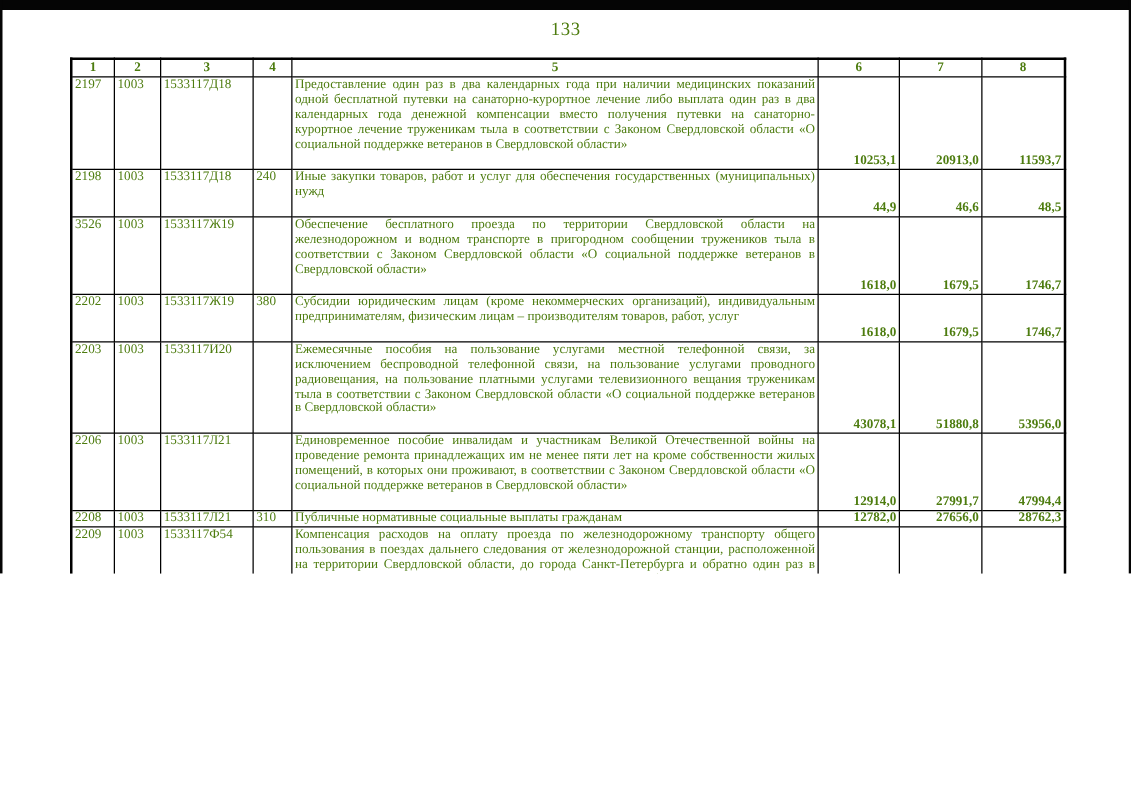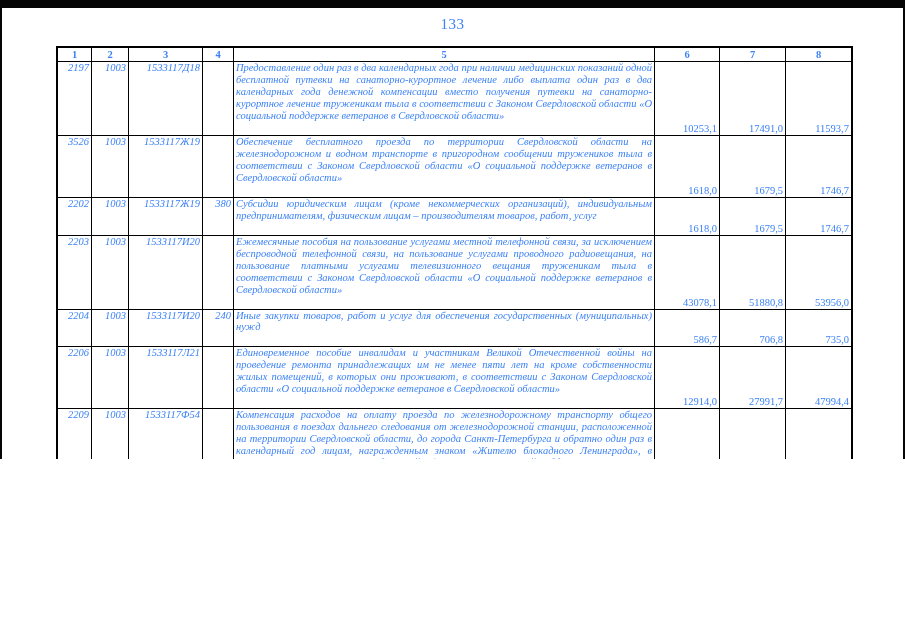--- a/index.html
+++ b/index.html
@@ -7,21 +7,21 @@
     padding: 0;
     background: #ffffff;
   }
   .page {
     position: relative;
     width: 905px;
     height: 459px;
     background: #ffffff;
     overflow: hidden;
     font-family: "Liberation Serif", serif;
-    color: #3b82f6;
+    color: #4d7c0f;
   }
   .scan-top-bar {
     position: absolute;
     top: 0; left: 0;
     width: 100%;
     height: 8px;
     background: #050505;
   }
   .scan-left-edge {
     position: absolute;
@@ -65,38 +65,37 @@
   }
   th.col1 { width: 33px; }
   th.col2 { width: 36px; }
   th.col3 { width: 73px; }
   th.col4 { width: 30px; }
   th.col5 { width: 420px; }
   th.col6 { width: 64px; }
   th.col7 { width: 65px; }
   th.col8 { width: 65px; }
   td.col1, td.col2, td.col3, td.col4 {
-    text-align: right;
+    text-align: left;
     vertical-align: top;
     padding-top: 1px;
-    font-style: italic;
   }
   td.name {
     text-align: justify;
     vertical-align: top;
     padding: 1px 3px 2px 3px;
-    font-style: italic;
   }
   td.name.padb {
     padding-bottom: 13px;
   }
   td.num {
     text-align: right;
     vertical-align: bottom;
     padding: 1px 5px 2px 1px;
+    font-weight: bold;
   }
 </style>
 </head>
 <body>
 
 <div class="page">
   <div class="scan-top-bar"></div>
   <div class="scan-left-edge"></div>
   <div class="scan-right-edge"></div>
 
@@ -116,22 +115,32 @@
         </tr>
     </thead>
     <tbody>
         <tr>
           <td class="col1">2197</td>
           <td class="col2">1003</td>
           <td class="col3">1533117Д18</td>
           <td class="col4"></td>
           <td class="col5 name padb">Предоставление один раз в два календарных года при наличии медицинских показаний одной бесплатной путевки на санаторно-курортное лечение либо выплата один раз в два календарных года денежной компенсации вместо получения путевки на санаторно-курортное лечение труженикам тыла в соответствии с Законом Свердловской области «О социальной поддержке ветеранов в Свердловской области»</td>
           <td class="col6 num">10253,1</td>
-          <td class="col7 num">17491,0</td>
+          <td class="col7 num">20913,0</td>
           <td class="col8 num">11593,7</td>
+        </tr>
+        <tr>
+          <td class="col1">2198</td>
+          <td class="col2">1003</td>
+          <td class="col3">1533117Д18</td>
+          <td class="col4">240</td>
+          <td class="col5 name padb">Иные закупки товаров, работ и услуг для обеспечения государственных (муниципальных) нужд</td>
+          <td class="col6 num">44,9</td>
+          <td class="col7 num">46,6</td>
+          <td class="col8 num">48,5</td>
         </tr>
         <tr>
           <td class="col1">3526</td>
           <td class="col2">1003</td>
           <td class="col3">1533117Ж19</td>
           <td class="col4"></td>
           <td class="col5 name padb">Обеспечение бесплатного проезда по территории Свердловской области на железнодорожном и водном транспорте в пригородном сообщении тружеников тыла в соответствии с Законом Свердловской области «О социальной поддержке ветеранов в Свердловской области»</td>
           <td class="col6 num">1618,0</td>
           <td class="col7 num">1679,5</td>
           <td class="col8 num">1746,7</td>
@@ -150,40 +159,40 @@
           <td class="col1">2203</td>
           <td class="col2">1003</td>
           <td class="col3">1533117И20</td>
           <td class="col4"></td>
           <td class="col5 name padb">Ежемесячные пособия на пользование услугами местной телефонной связи, за исключением беспроводной телефонной связи, на пользование услугами проводного радиовещания, на пользование платными услугами телевизионного вещания труженикам тыла в соответствии с Законом Свердловской области «О социальной поддержке ветеранов в Свердловской области»</td>
           <td class="col6 num">43078,1</td>
           <td class="col7 num">51880,8</td>
           <td class="col8 num">53956,0</td>
         </tr>
         <tr>
-          <td class="col1">2204</td>
-          <td class="col2">1003</td>
-          <td class="col3">1533117И20</td>
-          <td class="col4">240</td>
-          <td class="col5 name padb">Иные закупки товаров, работ и услуг для обеспечения государственных (муниципальных) нужд</td>
-          <td class="col6 num">586,7</td>
-          <td class="col7 num">706,8</td>
-          <td class="col8 num">735,0</td>
-        </tr>
-        <tr>
           <td class="col1">2206</td>
           <td class="col2">1003</td>
           <td class="col3">1533117Л21</td>
           <td class="col4"></td>
           <td class="col5 name padb">Единовременное пособие инвалидам и участникам Великой Отечественной войны на проведение ремонта принадлежащих им не менее пяти лет на кроме собственности жилых помещений, в которых они проживают, в соответствии с Законом Свердловской области «О социальной поддержке ветеранов в Свердловской области»</td>
           <td class="col6 num">12914,0</td>
           <td class="col7 num">27991,7</td>
           <td class="col8 num">47994,4</td>
         </tr>
         <tr>
+          <td class="col1">2208</td>
+          <td class="col2">1003</td>
+          <td class="col3">1533117Л21</td>
+          <td class="col4">310</td>
+          <td class="col5 name">Публичные нормативные социальные выплаты гражданам</td>
+          <td class="col6 num">12782,0</td>
+          <td class="col7 num">27656,0</td>
+          <td class="col8 num">28762,3</td>
+        </tr>
+        <tr>
           <td class="col1">2209</td>
           <td class="col2">1003</td>
           <td class="col3">1533117Ф54</td>
           <td class="col4"></td>
           <td class="col5 name padb">Компенсация расходов на оплату проезда по железнодорожному транспорту общего пользования в поездах дальнего следования от железнодорожной станции, расположенной на территории Свердловской области, до города Санкт-Петербурга и обратно один раз в календарный год лицам, награжденным знаком «Жителю блокадного Ленинграда», в соответствии с Законом Свердловской области «О социальной поддержке ветеранов в Свердловской области»</td>
           <td class="col6 num">33,4</td>
           <td class="col7 num">0,0</td>
           <td class="col8 num">0,0</td>
         </tr>
       </tbody>

